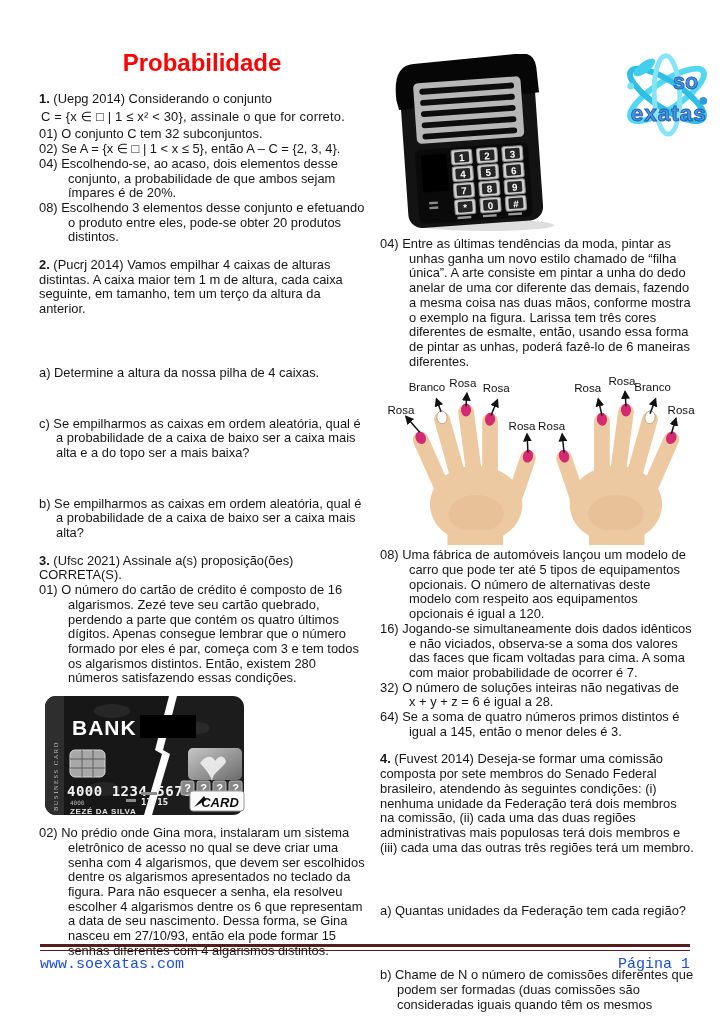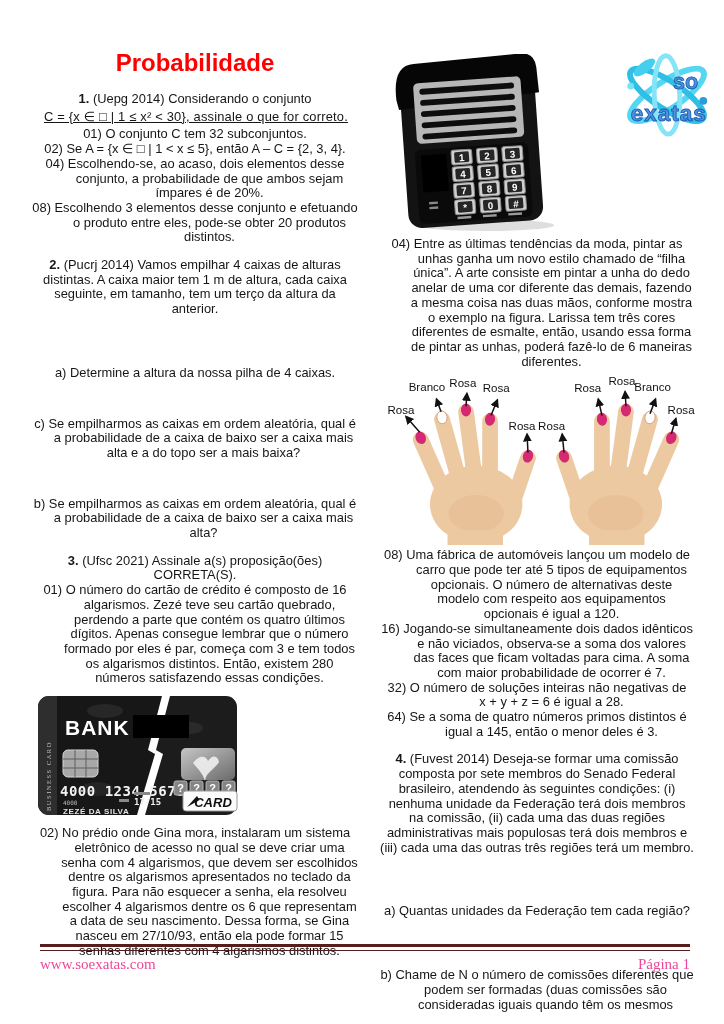--- a/index.html
+++ b/index.html
@@ -1,29 +1,29 @@
 <!DOCTYPE html>
 <html><head>
 <meta charset="utf-8">
 <style>
   html,body { margin:0; padding:0; }
   body {
     width:724px; height:1024px; background:#ffffff; position:relative;
     font-family:"Liberation Sans", sans-serif; color:#161616; overflow:hidden;
   }
   .col { position:absolute; font-size:12.9px; line-height:14.7px; }
-  .col-left  { left:32px;  top:46px; width:326px; }
+  .col-left  { left:39px;  top:46px; width:326px; }
   .col-right { left:380px; top:52px; width:314px; }
   .title { color:#fe0000; font-size:24px; line-height:26px; font-weight:bold;
            text-align:center; margin:4px 0 16px 0; }
-  p { margin:0;text-align:center; }
+  p { margin:0; }
   .qhead { margin:0; }
   .qnum { font-weight:bold; }
   .bold { font-weight:normal; }
-  .formula { margin:3px 0 3px 2px; letter-spacing:.2px;text-decoration:underline; }
+  .formula { margin:3px 0 3px 2px; letter-spacing:.2px; }
   .item  { padding-left:29px; text-indent:-29px; white-space:pre-line; }
   .litem { padding-left:17px; text-indent:-17px;margin-top:36px; }
   .gap { height:13px; }
   svg.fig { display:block; }
   .fig-keypad { margin:2px 0 5px 6px; }
   .fig-card   { margin:7px 0 7px 3px; }
   .fig-hands  { margin:4px 0 3px -4px; }
   .logo-wrap { position:absolute; left:616px; top:12px;margin-top:28px; }
   
   .key-digit   { font-size:10px; font-weight:bold; fill:#ffffff; text-anchor:middle;
@@ -45,22 +45,22 @@
                  text-anchor:middle; font-family:"Liberation Sans",sans-serif; }
   .hand-label  { font-size:12.5px; fill:#101010; font-family:"Liberation Sans",sans-serif; }
   .logo-so     { font-size:22px; font-weight:bold; fill:#4f93e0; stroke:#1c5cb0;
                  stroke-width:.9px; font-family:"Liberation Sans",sans-serif; }
   .logo-exatas { font-size:23px; font-weight:bold; fill:#4f93e0; stroke:#1c5cb0;
                  stroke-width:.9px; letter-spacing:1px; font-family:"Liberation Sans",sans-serif; }
   
   .footer-rule { position:absolute; left:40px; right:34px; top:944px; height:3px;
                  border-top:3px solid #571c1c; border-bottom:1px solid #571c1c; }
   .footer-text { position:absolute; left:40px; right:34px; top:956px; display:flex;
-                 justify-content:space-between; font-family:Liberation Serif, serif;
-                 font-size:15px; color:#ec4899; }
+                 justify-content:space-between; font-family:Liberation Mono, monospace;
+                 font-size:15px; color:#1d4ed8; }
 </style>
 </head>
 <body>
 
 <div class="logo-wrap">
   <svg viewBox="0 0 102 106" width="102" height="104">
     <g fill="none">
       <ellipse cx="51" cy="56" rx="44" ry="14" stroke="#53d7f3" stroke-width="6" transform="rotate(-33 51 56)"></ellipse>
       <ellipse cx="51" cy="56" rx="44" ry="14" stroke="#2fbfe4" stroke-width="6" transform="rotate(33 51 56)"></ellipse>
       <ellipse cx="51" cy="56" rx="40" ry="13" stroke="#85e4f6" stroke-width="5" transform="rotate(88 51 56)"></ellipse>

